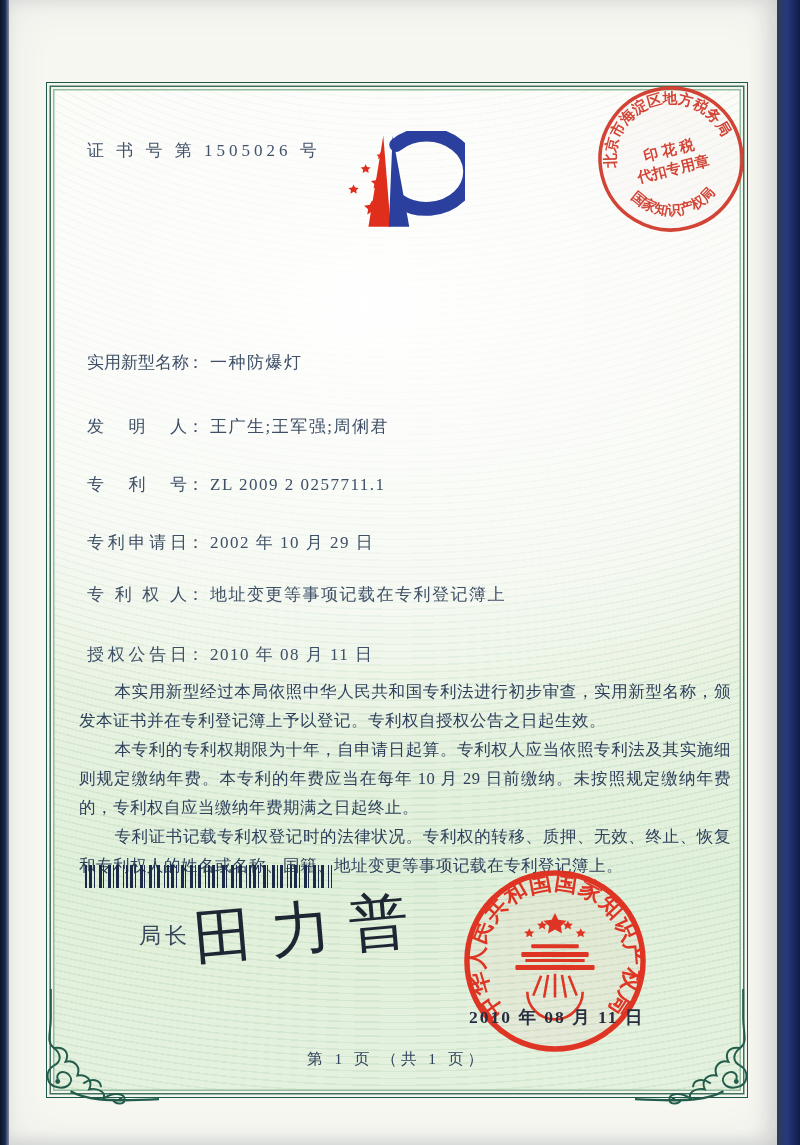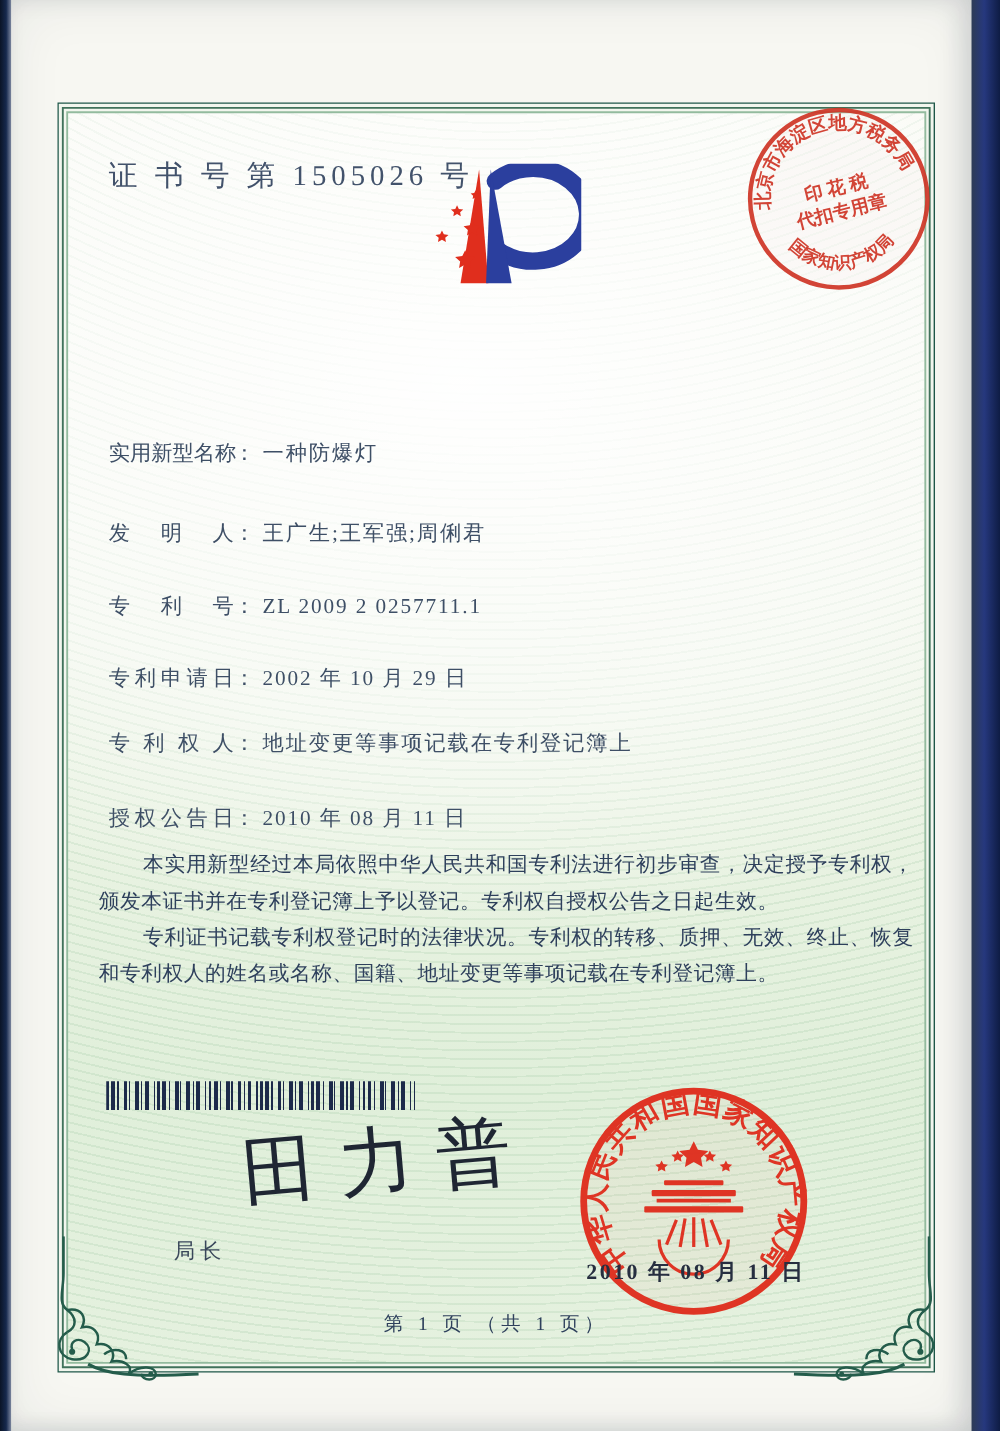--- a/index.html
+++ b/index.html
@@ -20,21 +20,21 @@
     box-shadow:
       inset 0 0 0 2.5px #f2f6ee,
       inset 0 0 0 4px #40725b,
       inset 0 0 0 6px #f2f6ee,
       inset 0 0 0 7.5px #93bb9e;
     background:
       radial-gradient(ellipse 120% 55% at 46% 22%, rgba(255,255,255,.96) 0%, rgba(255,255,255,.55) 50%, rgba(255,255,255,0) 78%),
       repeating-radial-gradient(circle at 50% -60%, rgba(105,168,118,.13) 0 1.5px, rgba(255,255,255,0) 1.5px 7px),
       linear-gradient(180deg,#f8f9f2 0%,#f3f6ec 32%,#eaf3e3 56%,#e0efda 78%,#e5f1df 100%);
   }
-  .cert-no{position:absolute;left:40px;top:42px;font-size:23px;letter-spacing:4px;color:#42526b;}
+  .cert-no{position:absolute;left:40px;top:56px;font-size:17px;letter-spacing:4px;color:#42526b;}
   .logo{position:absolute;left:288px;top:48px;width:130px;height:104px;}
   .doc-title{position:absolute;left:0;top:156px;width:100%;text-align:center;
     font-size:43px;font-weight:600;letter-spacing:9px;color:#1e3054;}
   .tax-stamp{position:absolute;left:548px;top:0px;width:152px;height:152px;transform:rotate(-14deg);opacity:.92;}
   .fields{position:absolute;left:40px;top:0;width:620px;}
   .frow{position:absolute;left:0;white-space:nowrap;font-size:17px;color:#3e4f66;}
   .frow.r0{top:268px}.frow.r1{top:332px}.frow.r2{top:390px}.frow.r3{top:448px}.frow.r4{top:500px}.frow.r5{top:560px}
   .flabel{display:inline-block;width:100px;text-align:justify;text-align-last:justify;}
   .fcolon{display:inline-block;margin-right:6px;}
   .fvalue{letter-spacing:1.5px;}
@@ -44,21 +44,21 @@
     background:repeating-linear-gradient(90deg,
       #1c2a4a 0 2px, transparent 2px 4px,
       #1c2a4a 4px 7px, transparent 7px 9px,
       #1c2a4a 9px 10px, transparent 10px 14px,
       #1c2a4a 14px 17px, transparent 17px 18px,
       #1c2a4a 18px 19px, transparent 19px 23px,
       #1c2a4a 23px 26px, transparent 26px 28px,
       #1c2a4a 28px 29px, transparent 29px 31px,
       #1c2a4a 31px 34px, transparent 34px 38px,
       #1c2a4a 38px 39px, transparent 39px 41px);}
-  .sig-role{position:absolute;left:92px;top:906px;font-size:17px;letter-spacing:4px;color:#39465a;}
+  .sig-role{position:absolute;left:92px;top:838px;font-size:22px;letter-spacing:4px;color:#39465a;}
   .sig-name{position:absolute;left:146px;top:806px;font-size:60px;letter-spacing:18px;color:#1f2633;
     transform:rotate(-5deg);font-weight:500;}
   .seal{position:absolute;left:414px;top:784px;width:188px;height:188px;opacity:.95;}
   .seal-date{position:absolute;left:422px;top:922px;font-size:17.5px;font-weight:bold;letter-spacing:2px;color:#262e40;z-index:5;}
   .page-footer{position:absolute;left:0;top:966px;width:100%;text-align:center;font-size:15.5px;letter-spacing:4px;color:#2e405c;}
   .flourish{position:absolute;width:118px;height:118px;z-index:3;}
   .fl-left{left:-6px;bottom:-10px;}
   .fl-right{right:-6px;bottom:-10px;transform:scaleX(-1);}
   svg text{font-family:"Liberation Serif","DejaVu Serif",serif;}
 </style>
@@ -112,21 +112,22 @@
   <div class="fields">
     <div class="frow r0"><span class="flabel">实用新型名称</span><span class="fcolon">：</span><span class="fvalue">一种防爆灯</span></div>
     <div class="frow r1"><span class="flabel">发明人</span><span class="fcolon">：</span><span class="fvalue">王广生;王军强;周俐君</span></div>
     <div class="frow r2"><span class="flabel">专利号</span><span class="fcolon">：</span><span class="fvalue">ZL 2009 2 0257711.1</span></div>
     <div class="frow r3"><span class="flabel">专利申请日</span><span class="fcolon">：</span><span class="fvalue">2002 年 10 月 29 日</span></div>
     <div class="frow r4"><span class="flabel">专利权人</span><span class="fcolon">：</span><span class="fvalue">地址变更等事项记载在专利登记簿上</span></div>
     <div class="frow r5"><span class="flabel">授权公告日</span><span class="fcolon">：</span><span class="fvalue">2010 年 08 月 11 日</span></div>
   </div>
 
   <div class="body-text">
-    <p>本实用新型经过本局依照中华人民共和国专利法进行初步审查，决定授予专利权，颁发本证书并在专利登记簿上予以登记。专利权自授权公告之日起生效。</p>
+    <p>本实用新型经过本局依照中华人民共和国专利法进行初步审查，实用新型名称，颁发本证书并在专利登记簿上予以登记。专利权自授权公告之日起生效。</p>
+    <p>本专利的专利权期限为十年，自申请日起算。专利权人应当依照专利法及其实施细则规定缴纳年费。本专利的年费应当在每年 10 月 29 日前缴纳。未按照规定缴纳年费的，专利权自应当缴纳年费期满之日起终止。</p>
     <p>专利证书记载专利权登记时的法律状况。专利权的转移、质押、无效、终止、恢复和专利权人的姓名或名称、国籍、地址变更等事项记载在专利登记簿上。</p>
   </div>
 
   <div class="barcode"></div>
 
   <div class="sig-role">局长</div>
   <div class="sig-name">田力普</div>
 
   <svg class="seal" viewBox="0 0 190 190">
     <circle cx="95" cy="95" r="89" fill="rgba(224,40,26,0.04)" stroke="#df2b1b" stroke-width="5.5"></circle>

